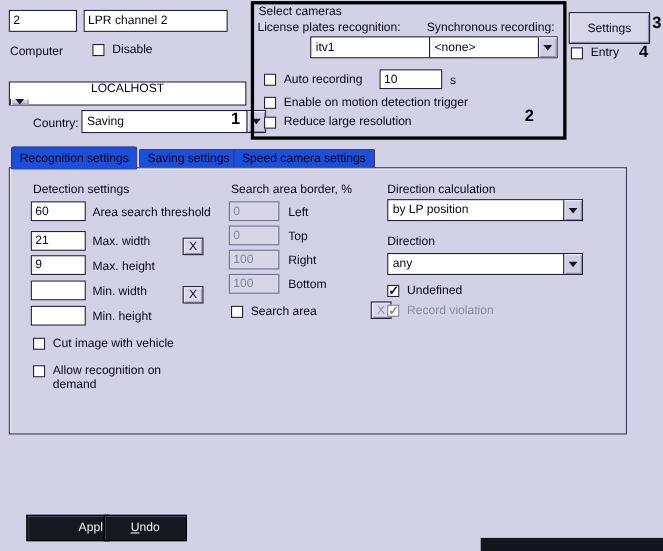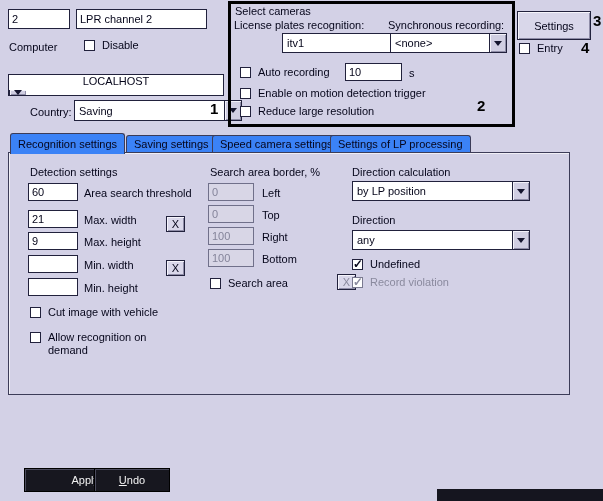--- a/index.html
+++ b/index.html
@@ -51,21 +51,21 @@
   .btn-dark {
     position: absolute; background: #17171f; color: #f2f2f2;
     border: 1px solid #000; box-shadow: inset 1px 1px 0 #4b4b5d;
     display: flex; align-items: center; justify-content: center;
     font: 11px "Liberation Sans", sans-serif;
   }
   .first-underline { display: block; }
   .first-underline::first-letter { text-decoration: underline; }
   .groupframe { position: absolute; border: 3px solid #000; background: transparent; }
   .tab {
-    position: absolute; top: 135px; height: 17px; background: #3b82f6;
+    position: absolute; top: 135px; height: 17px; background: #1d4ed8;
     border: 1px solid #3c3c58; border-bottom: none; border-radius: 3px 3px 0 0;
     padding: 2px 7px 0 7px; white-space: nowrap; z-index: 2;
   }
   .tab.active { top: 133px; height: 21px; z-index: 4; padding-top: 4px; }
   .panel {
     position: absolute; left: 8px; top: 152px; width: 562px; height: 243px;
     background: #d3d1e6; border: 1px solid #3c3c58;
     box-shadow: inset 1px 1px 0 rgba(255,255,255,0.65); z-index: 3;
   }
   .ann { position: absolute; font-weight: bold; font-size: 15px; color: #000; z-index: 6; }
@@ -147,21 +147,20 @@
 
   <label class="cb" style="left:519px; top:42px;">
     <span class="box"></span>
     <span class="cbl">Entry</span>
   </label>
   <span class="ann" style="left:581px; top:39px;">4</span>
 
   <div class="tab active" style="left:10px;">Recognition settings</div>
   <div class="tab" style="left:126px;">Saving settings</div>
   <div class="tab" style="left:212px;">Speed camera settings</div>
-  <div class="tab" style="left:330px;">Settings of LP processing</div>
 
   <div class="panel"></div>
 
   <span class="lbl" style="left:30px; top:166px; z-index:5;">Detection settings</span>
 
   <input class="field sm" style="left: 28px; top: 183px; width: 50px; z-index: 5;" value="60">
   <span class="lbl" style="left:84px; top:187px; z-index:5;">Area search threshold</span>
 
   <input class="field sm" style="left: 28px; top: 210px; width: 50px; z-index: 5;" value="21">
   <span class="lbl" style="left:84px; top:214px; z-index:5;">Max. width</span>

